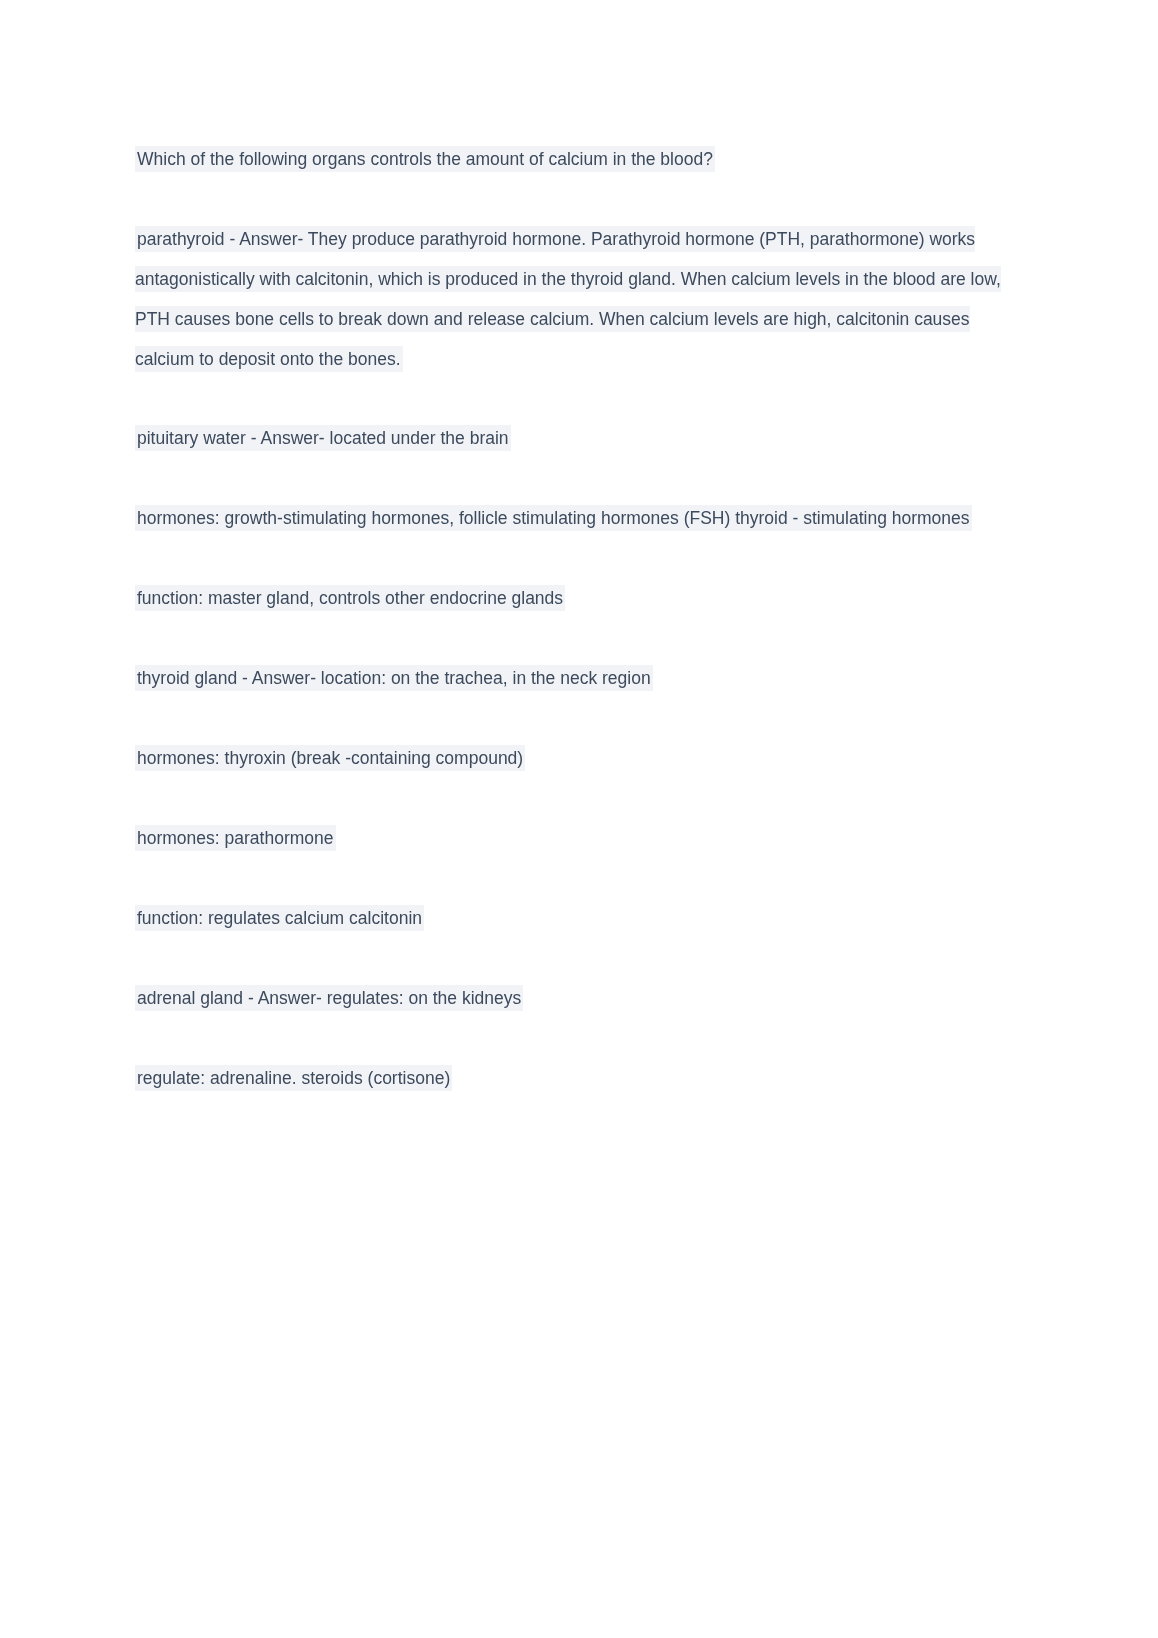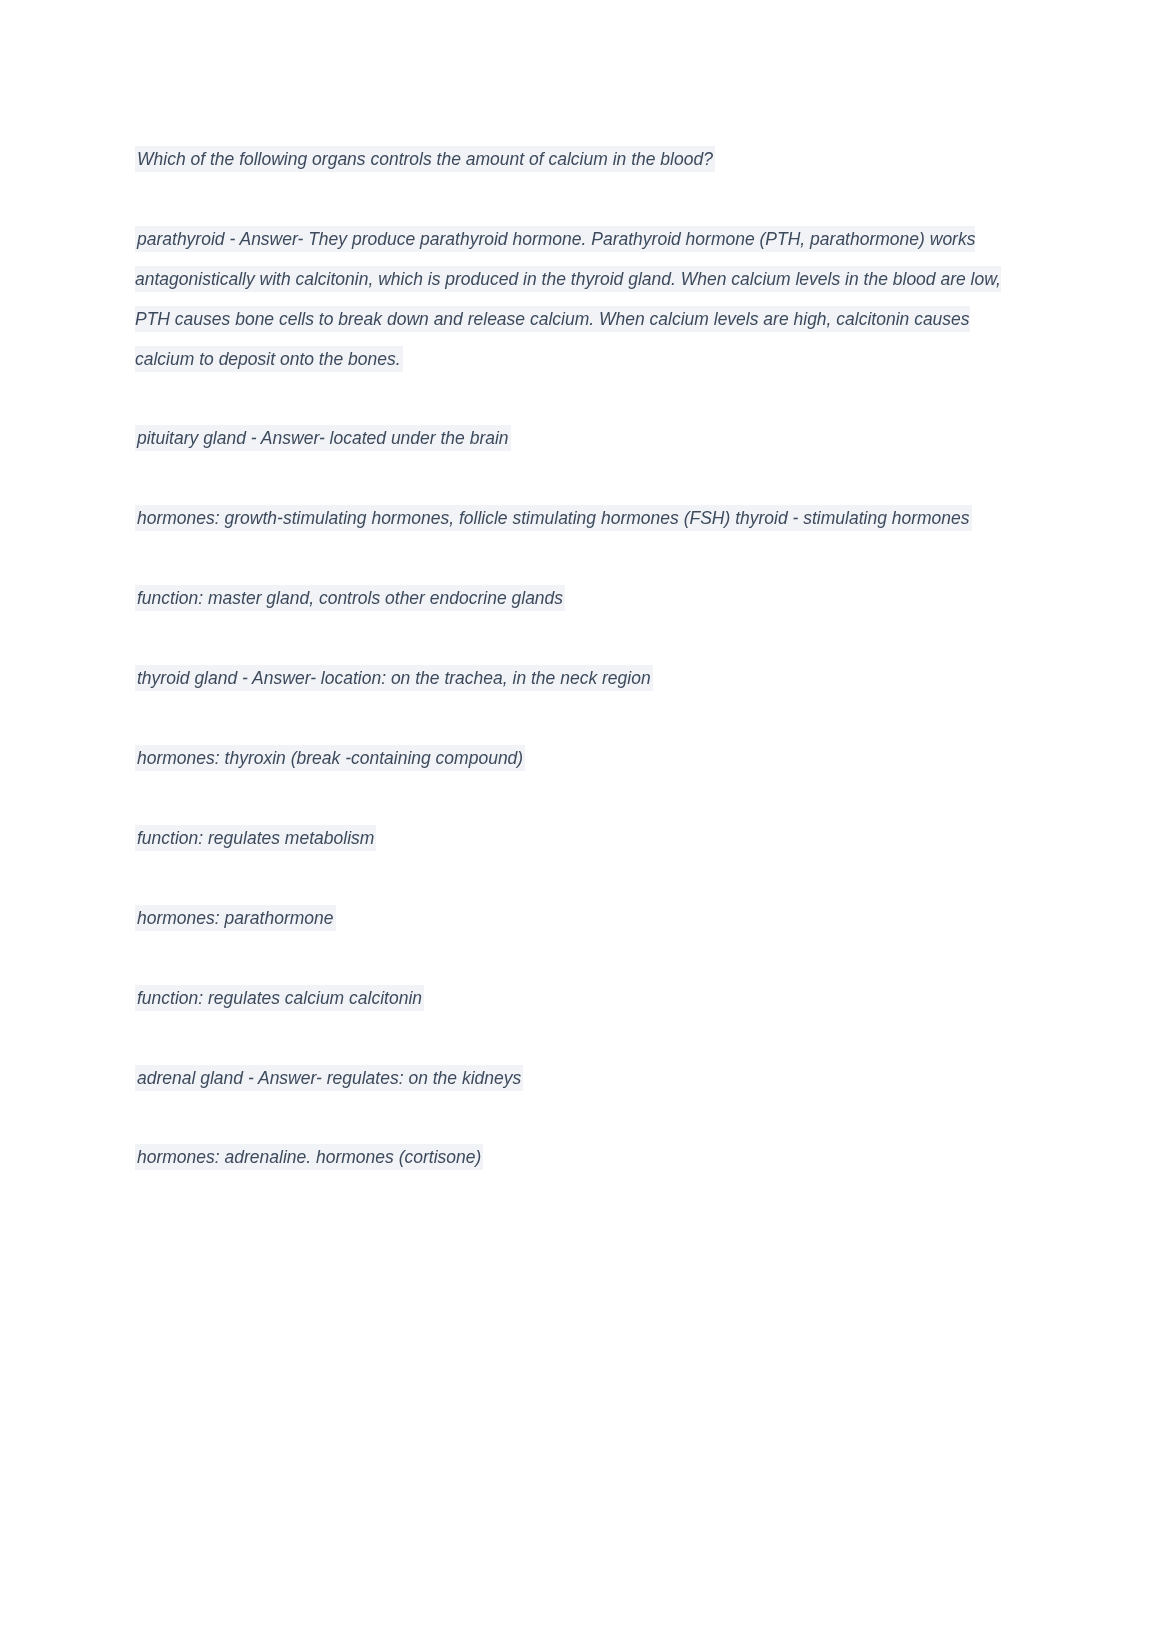--- a/index.html
+++ b/index.html
@@ -12,21 +12,20 @@
     height: 1638px;
     font-family: "Liberation Sans", "DejaVu Sans", sans-serif;
     box-sizing: border-box;
   }
   .page {
     width: 1158px;
     min-height: 1638px;
     background: #ffffff;
     box-sizing: border-box;
     padding: 140px 130px 60px 135px;
-    font-style: italic;
   }
   .doc p {
     margin: 0 0 40px 0;
     font-size: 17.5px;
     line-height: 2.28;
     color: #3d4a5c;
     max-width: 895px;
   }
   .doc p span.hl {
     background: #f1f3f7;
@@ -39,43 +38,40 @@
 
 <div class="page">
   <div class="doc">
     <p>
       <span class="hl">Which of the following organs controls the amount of calcium in the blood?</span>
     </p>
     <p>
       <span class="hl">parathyroid - Answer- They produce parathyroid hormone. Parathyroid hormone (PTH, parathormone) works antagonistically with calcitonin, which is produced in the thyroid gland. When calcium levels in the blood are low, PTH causes bone cells to break down and release calcium. When calcium levels are high, calcitonin causes calcium to deposit onto the bones.</span>
     </p>
     <p>
-      <span class="hl">pituitary gland - Answer- located under the brain</span>
+      <span class="hl">pituitary water - Answer- located under the brain</span>
     </p>
     <p>
       <span class="hl">hormones: growth-stimulating hormones, follicle stimulating hormones (FSH) thyroid - stimulating hormones</span>
     </p>
     <p>
       <span class="hl">function: master gland, controls other endocrine glands</span>
     </p>
     <p>
       <span class="hl">thyroid gland - Answer- location: on the trachea, in the neck region</span>
     </p>
     <p>
       <span class="hl">hormones: thyroxin (break -containing compound)</span>
     </p>
     <p>
-      <span class="hl">function: regulates metabolism</span>
-    </p>
-    <p>
       <span class="hl">hormones: parathormone</span>
     </p>
     <p>
       <span class="hl">function: regulates calcium calcitonin</span>
     </p>
     <p>
       <span class="hl">adrenal gland - Answer- regulates: on the kidneys</span>
     </p>
     <p>
-      <span class="hl">hormones: adrenaline. hormones (cortisone)</span>
+      <span class="hl">regulate: adrenaline. steroids (cortisone)</span>
     </p>
   </div>
 </div>
 
 </body></html>

